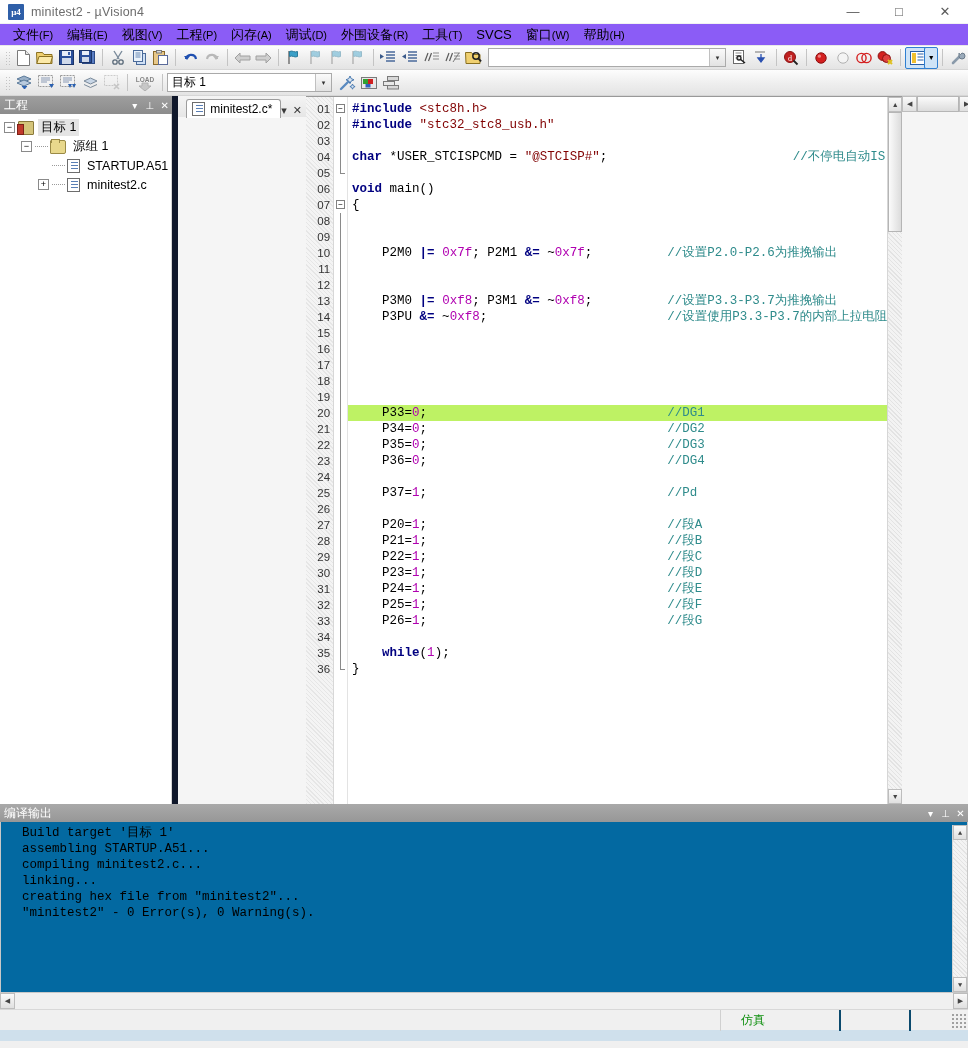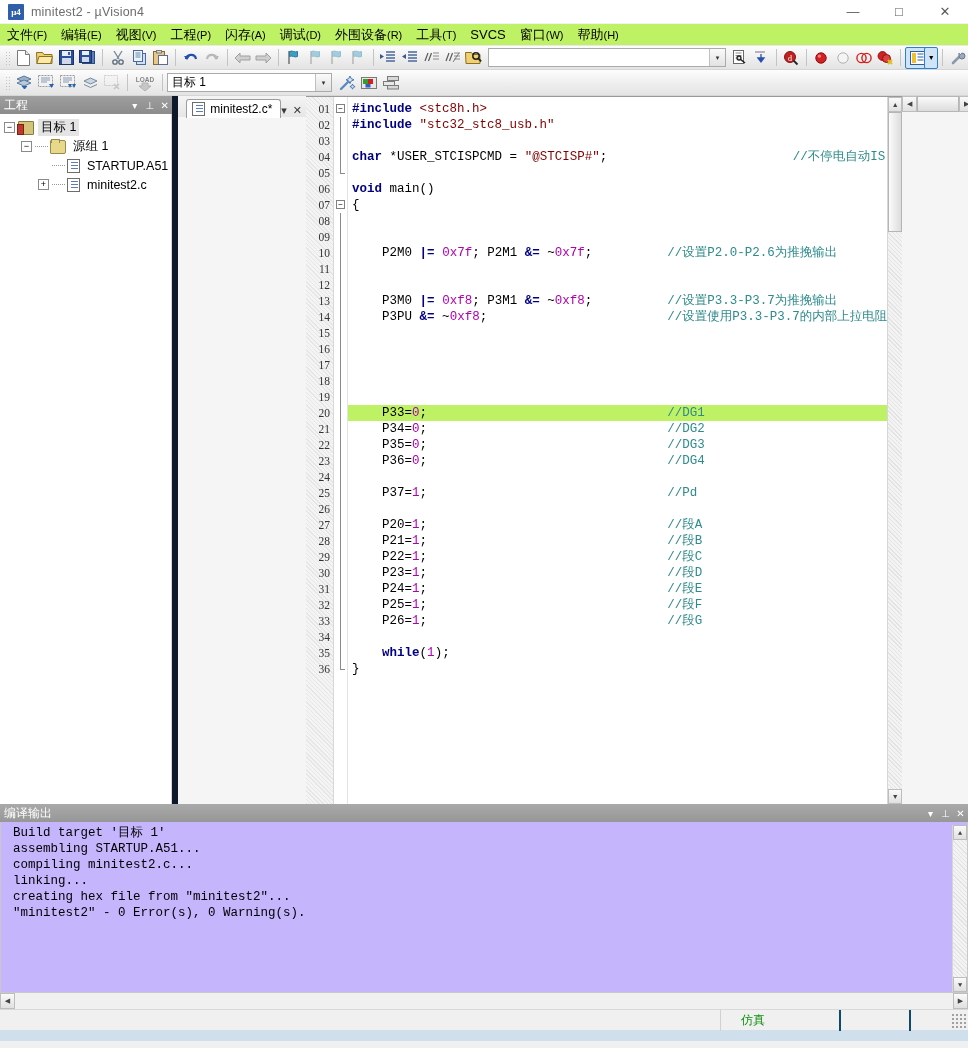--- a/index.html
+++ b/index.html
@@ -25,22 +25,22 @@
   }
   .tb-title { font-size:12.5px; color:#6d6d6d; letter-spacing:.2px; }
   .tb-spacer { flex:1; }
   .tb-btn {
     width:46px; height:24px; display:flex; align-items:center; justify-content:center;
     color:#5a5a5a; font-size:13px;
   }
 
   
   .menubar {
-    height:22px; background:#bef264; display:flex; align-items:center;
-    border-bottom:1px solid #e8e8e8;
+    height:22px; background:#8b5cf6; display:flex; align-items:center;
+    padding-left:6px; border-bottom:1px solid #e8e8e8;
   }
   .menu-item {
     padding:2px 7px; font-size:13px; color:#000; white-space:nowrap;
     font-family:"Liberation Sans", sans-serif;
   }
   .menu-item .mn { font-size:11px; }
 
   
   .toolbar {
     height:24px; background:linear-gradient(180deg,#fdfdfd 0%,#eeeeee 55%,#e4e4e4 100%);
@@ -136,21 +136,21 @@
     border-radius:3px 3px 0 0; display:flex; align-items:center;
     padding:0 8px 0 5px; font-size:12px; margin-bottom:-1px;
   }
   .doc-tab .ico-file { margin-right:5px; }
   .tabbar-right { margin-left:auto; display:flex; align-items:center; padding-right:4px; gap:6px; }
   .tabbar-right span { font-size:11px; color:#3a3a3a; }
 
   .editor-wrap { flex:1; display:flex; position:relative; background:#fff;
                  border-top:1px solid #999; }
   .gutter {
-    width:28px; background:#f0f0f0; color:#333; font-family:Liberation Serif, serif;
+    width:28px; background:#f0f0f0; color:#333; font-family:Liberation Sans, sans-serif;
     font-size:11.5px; text-align:right; padding-top:4px; flex:none;
     border-right:1px solid #d8d8d8;
     background-image: repeating-linear-gradient(45deg,#e6e6e6 0 1px, #f4f4f4 1px 3px);
   }
   .gutter .gl { height:16px; line-height:16px; padding-right:3px; }
   .foldcol {
     width:14px; background:#fff; flex:none; padding-top:4px; position:relative;
     border-right:1px solid #e3e3e3;
   }
   .foldcol .fl { height:16px; line-height:16px; position:relative; }
@@ -206,22 +206,22 @@
                border-left:1px solid #d0d0d0; }
   .vtab {
     writing-mode:vertical-rl; font-size:11px; padding:8px 1px;
     background:#e9eef5; border:1px solid #bcc7d4; margin-bottom:6px; color:#333;
   }
   .vtab.accent { background:#2f6fb5; color:#fff; border-color:#24548a; height:56px; }
 
   
   .build-pane { height:205px; display:flex; flex-direction:column; background:#fff; }
   .build-body {
-    flex:1; background:#c4b5fd; font-family:"Liberation Mono", monospace;
-    font-size:12.5px; padding:3px 0 0 12px; overflow:hidden; position:relative;
+    flex:1; background:#0369a1; font-family:"Liberation Mono", monospace;
+    font-size:12.5px; padding:3px 0 0 21px; overflow:hidden; position:relative;
     border:1px solid #c8c8c8; border-top:none; display:flex;
   }
   .build-lines { flex:1; }
   .bl { height:16px; line-height:16px; white-space:pre; color:#000; }
   .build-hs { height:16px; display:flex; background:#f0f0f0; }
 
   
   .statusbar {
     height:21px; background:#f0f0f0; display:flex; align-items:center;
     border-top:1px solid #d8d8d8; font-size:12px;

